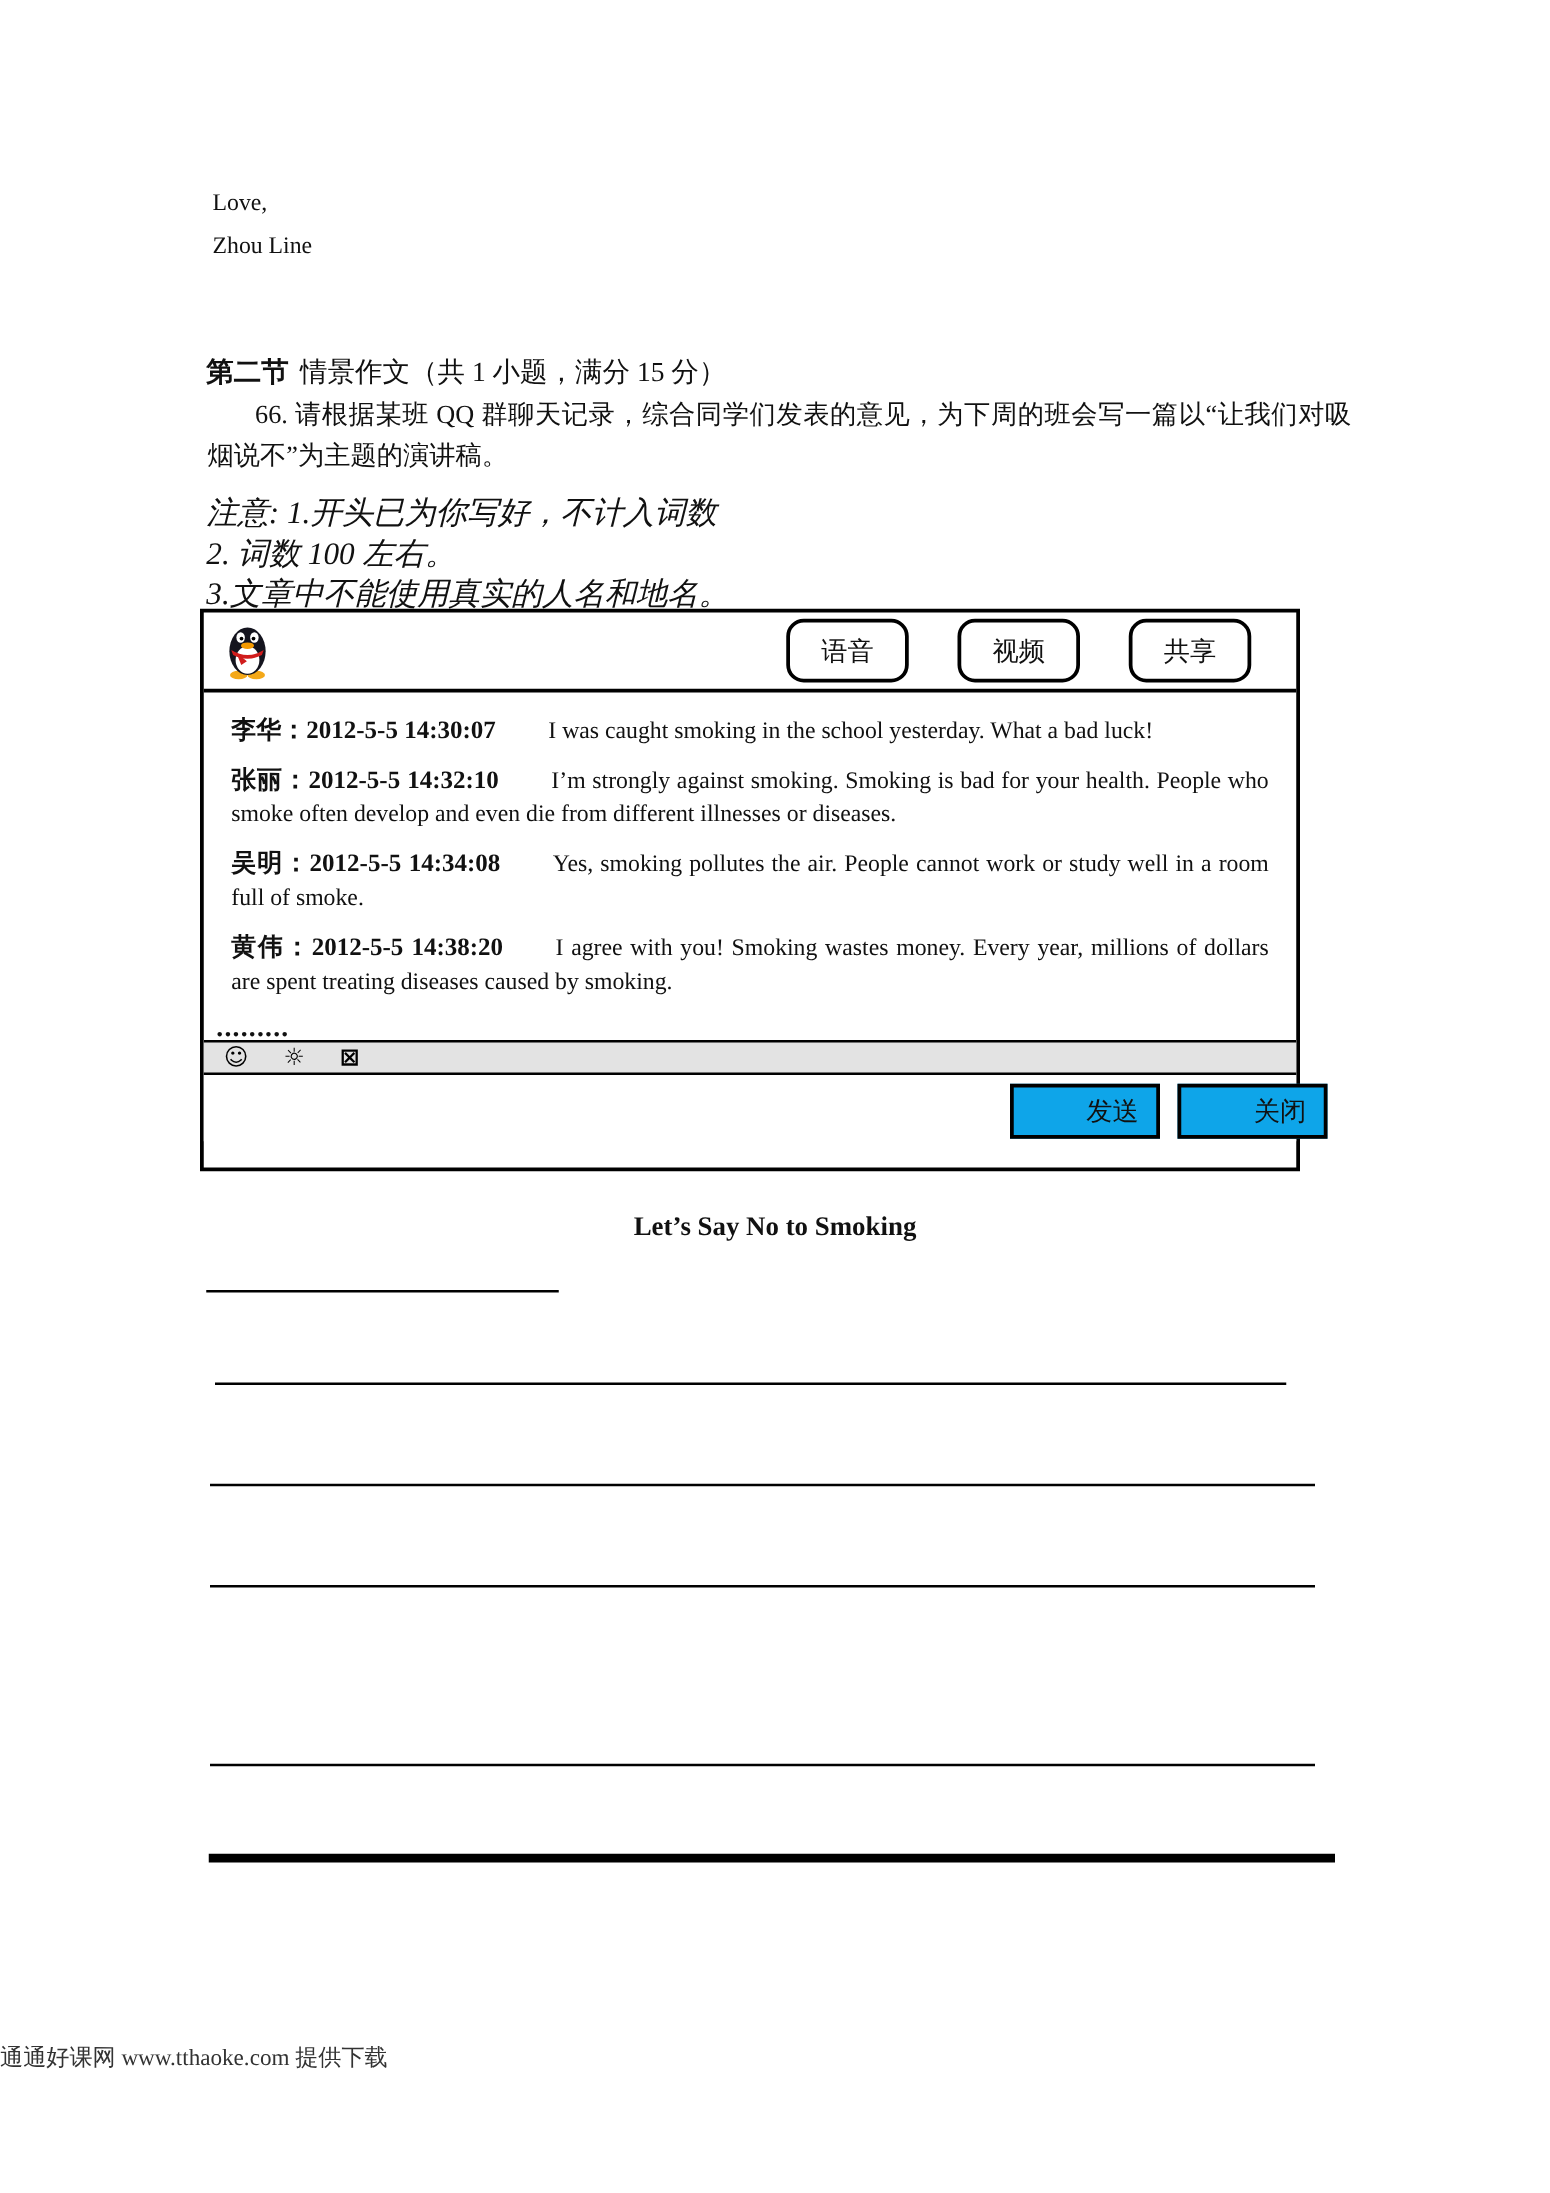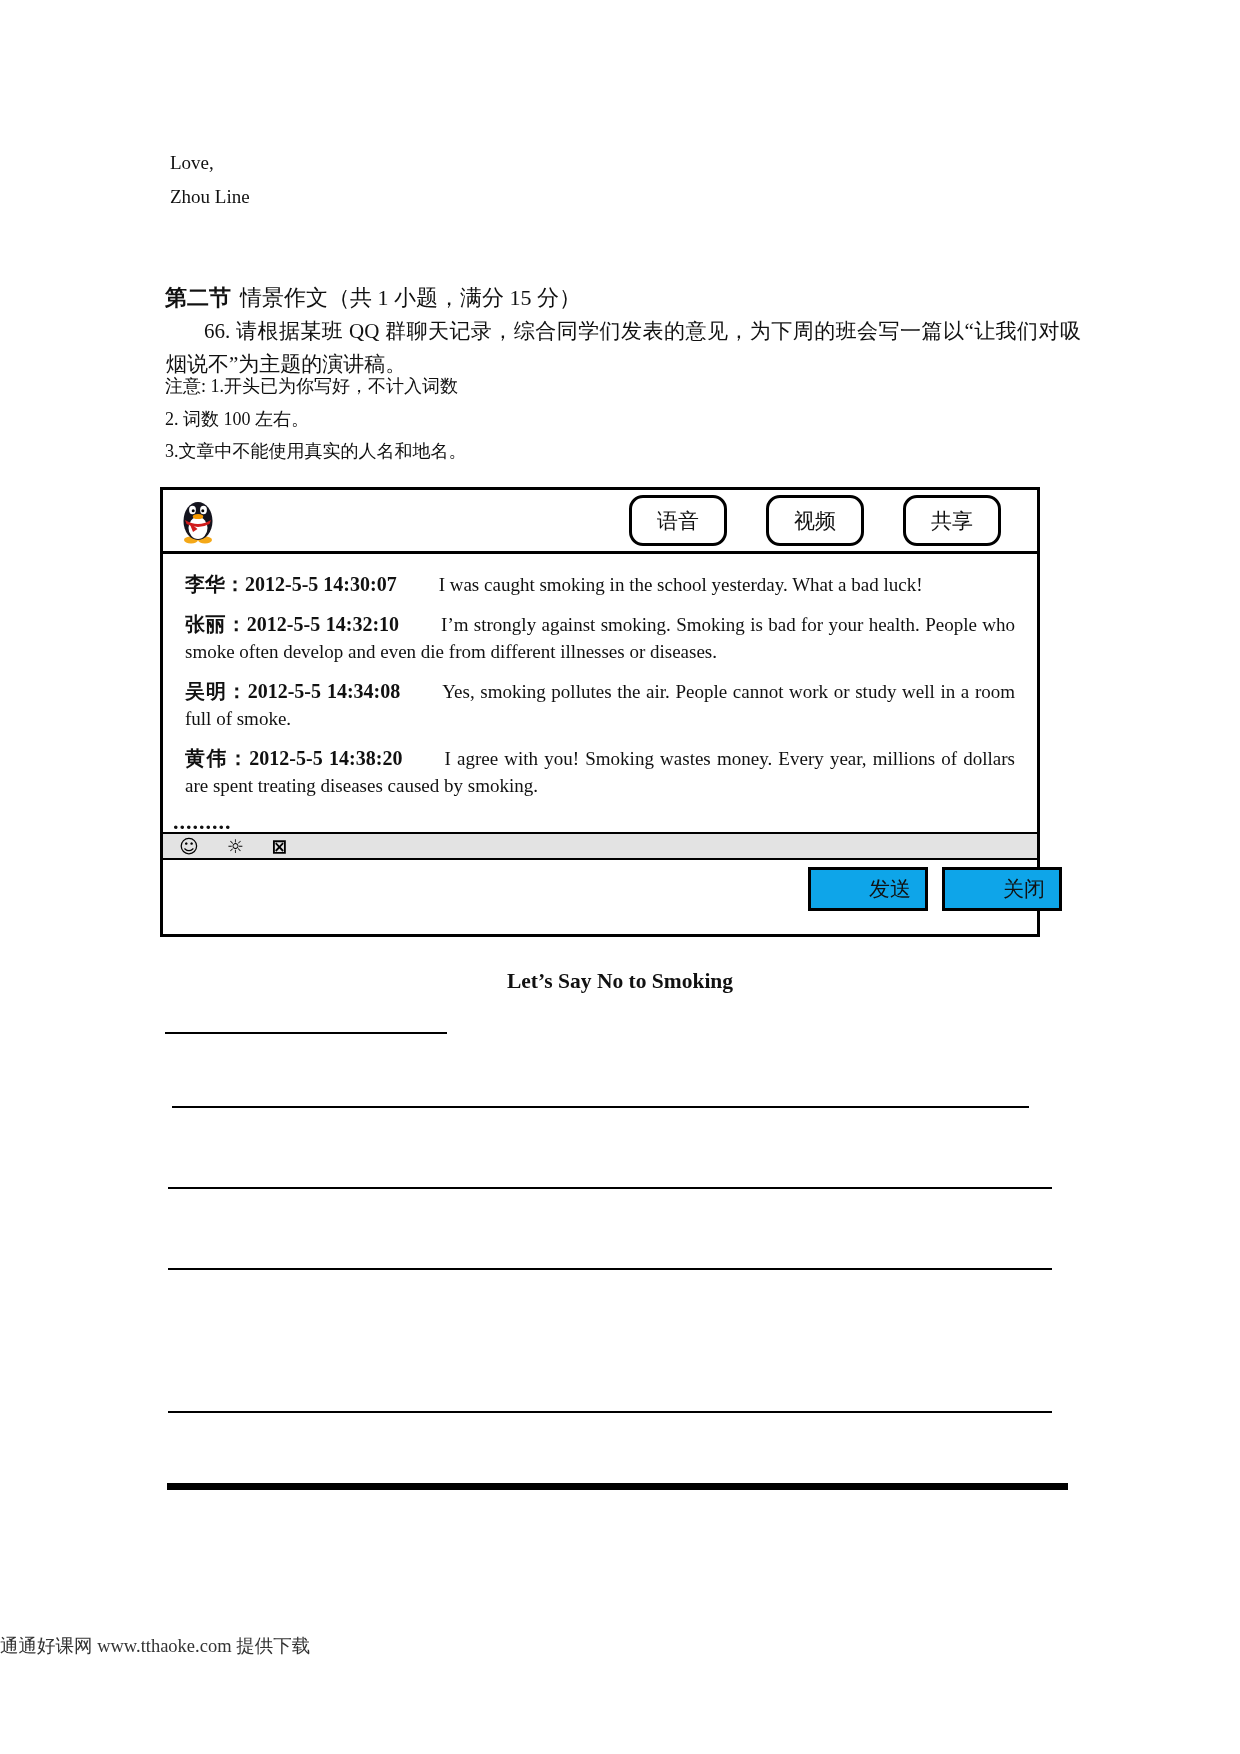--- a/index.html
+++ b/index.html
@@ -13,21 +13,21 @@
   #closing{left:170px;top:146px;font-size:19px;line-height:34px;}
 
   
   #heading{left:165px;top:283px;font-size:22px;}
   #heading .hb{font-weight:bold;}
   #heading .hr{margin-left:9px;}
 
   
   #task{left:166px;top:315px;width:915px;font-size:21px;line-height:33px;
         text-align:justify;text-indent:38px;}
-  #notes{left:165px;top:370px;font-size:18px;line-height:32.5px;}
+  #notes{left:165px;top:395px;font-size:25px;line-height:32.5px;font-style:italic;}
 
   
   #chatbox{left:160px;top:487px;width:874px;height:444px;border:3px solid #000;background:#fff;}
   #chat-header{height:61px;border-bottom:3px solid #000;display:flex;align-items:center;
                padding:0 36px 0 16px;}
   #chat-header .spacer{flex:1;}
   .hbtn{width:92px;height:45px;border:3px solid #000;border-radius:14px;background:#fff;
         display:flex;align-items:center;justify-content:center;font-size:21px;margin-left:39px;
         font-family:"Liberation Serif","DejaVu Serif",serif;cursor:default;}
   #chat-messages{padding:5px 10px 0 10px;font-size:19px;line-height:27.5px;}

